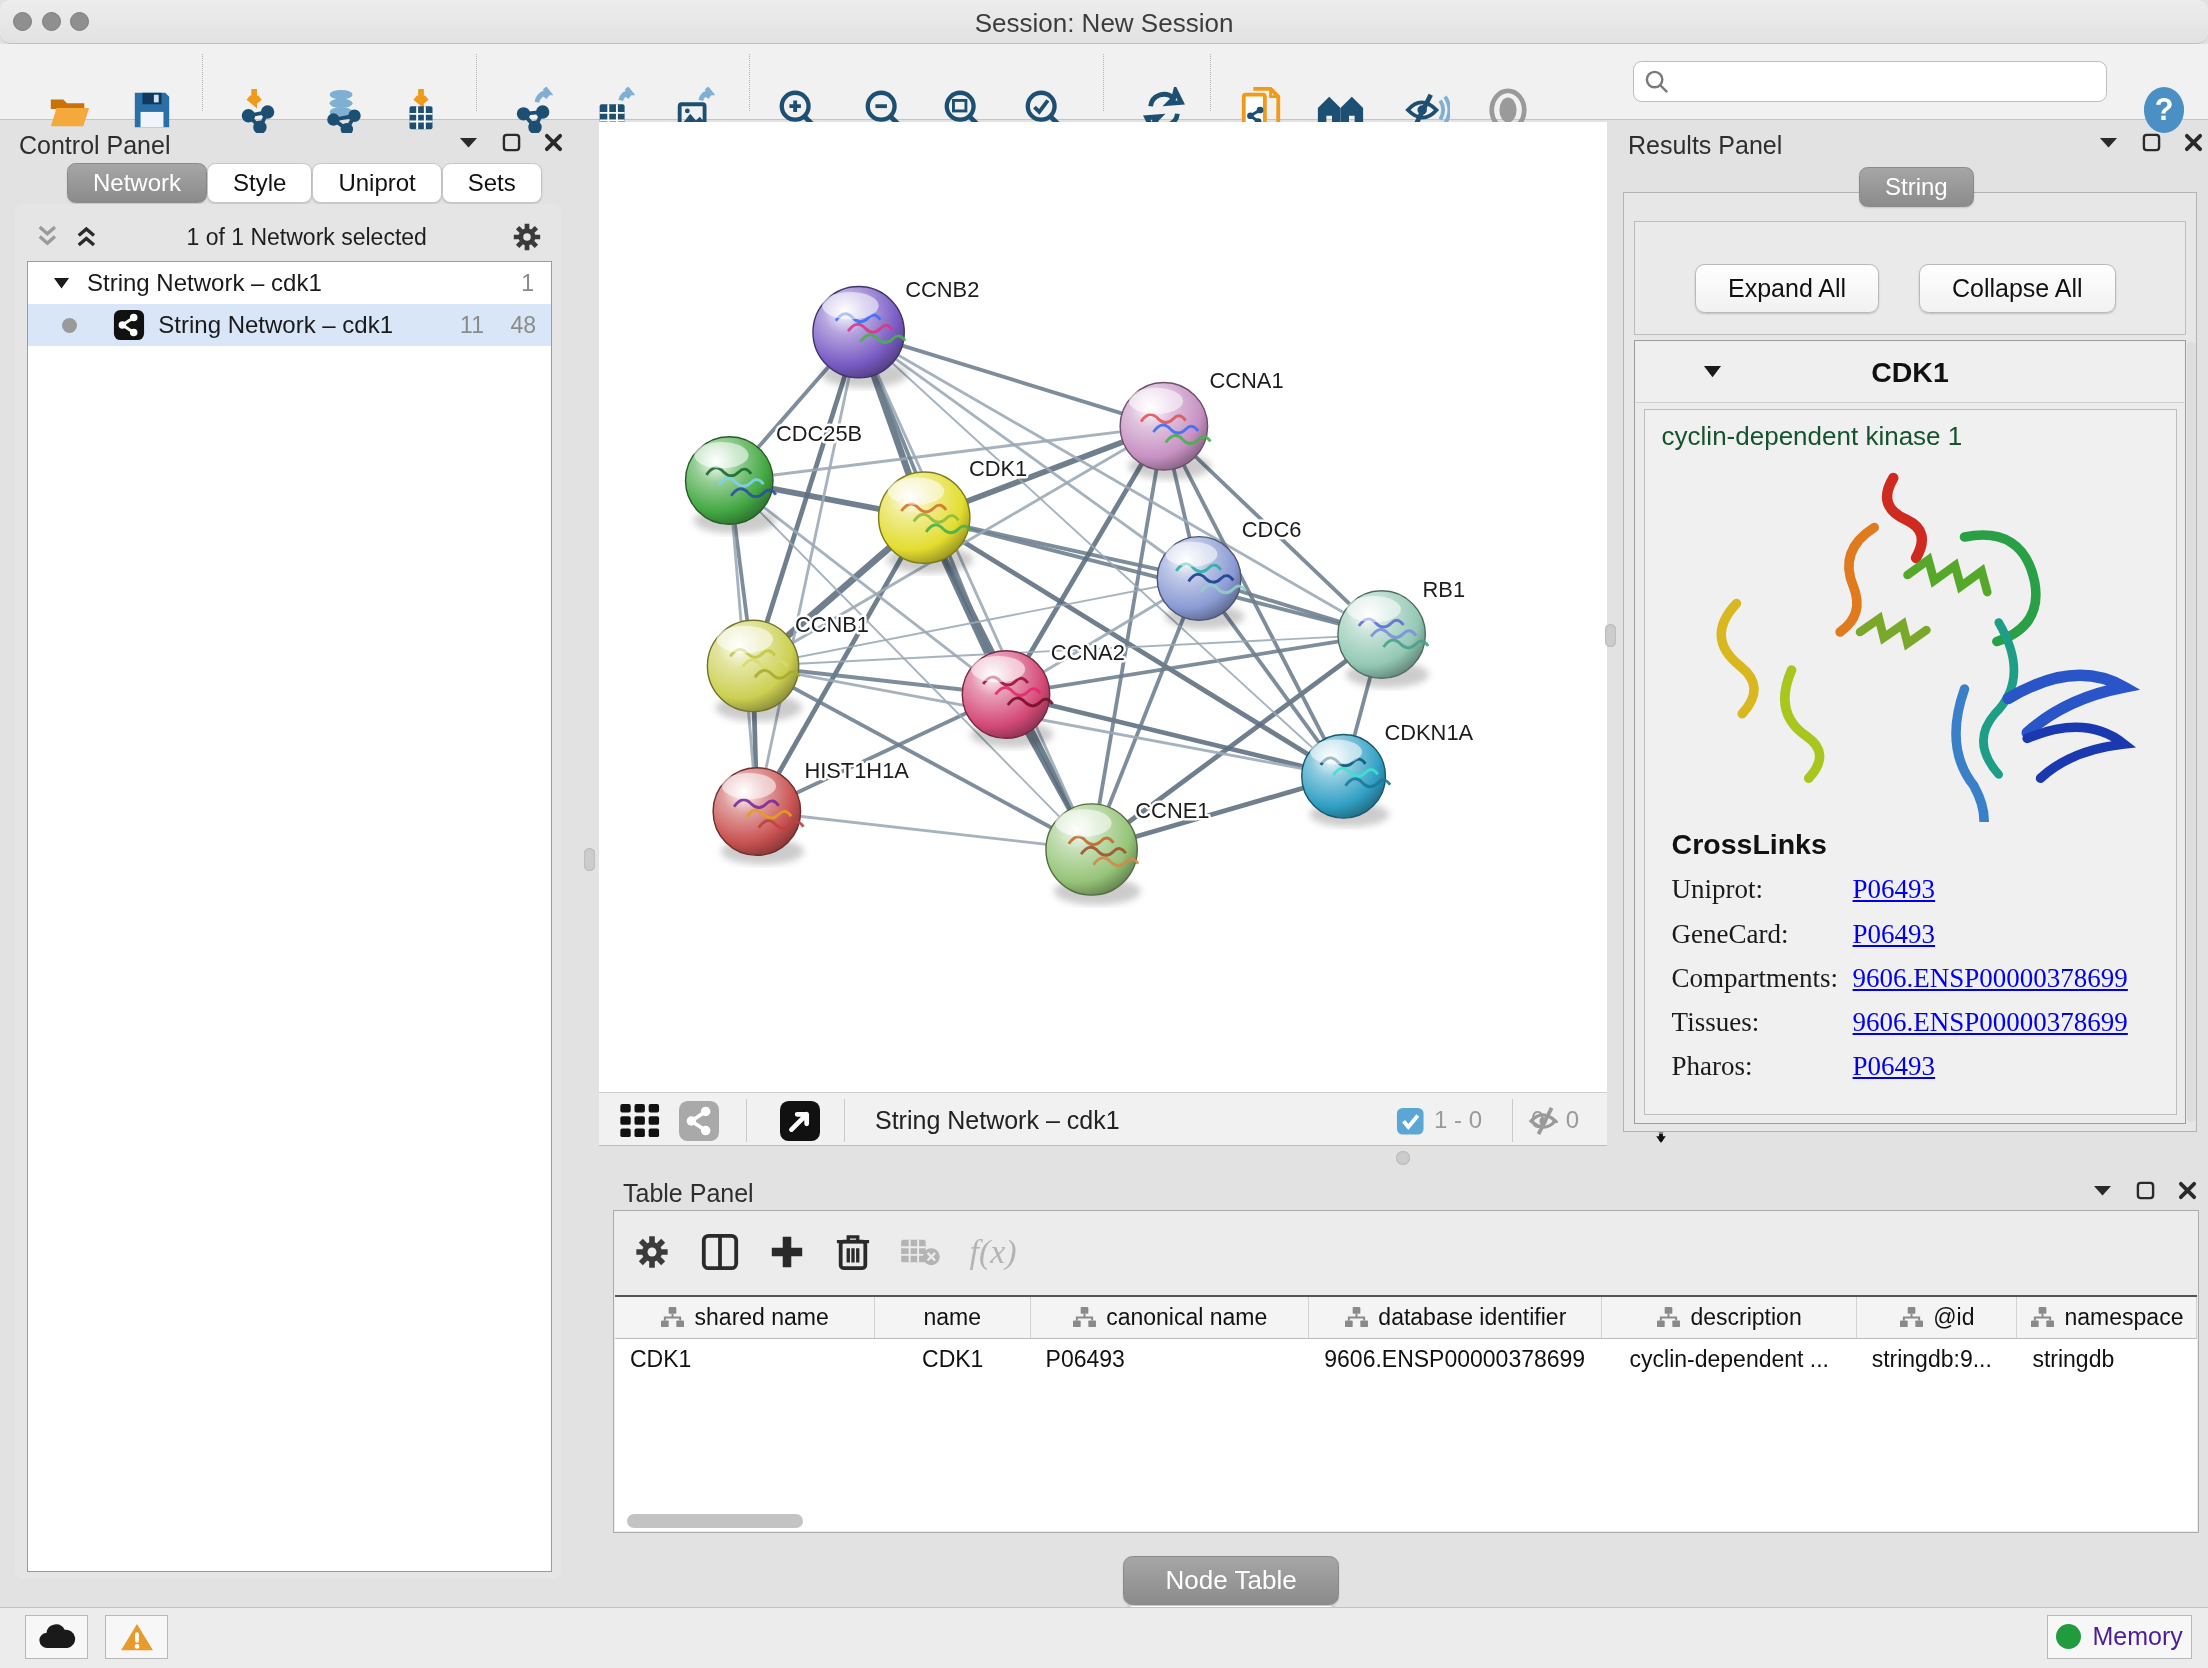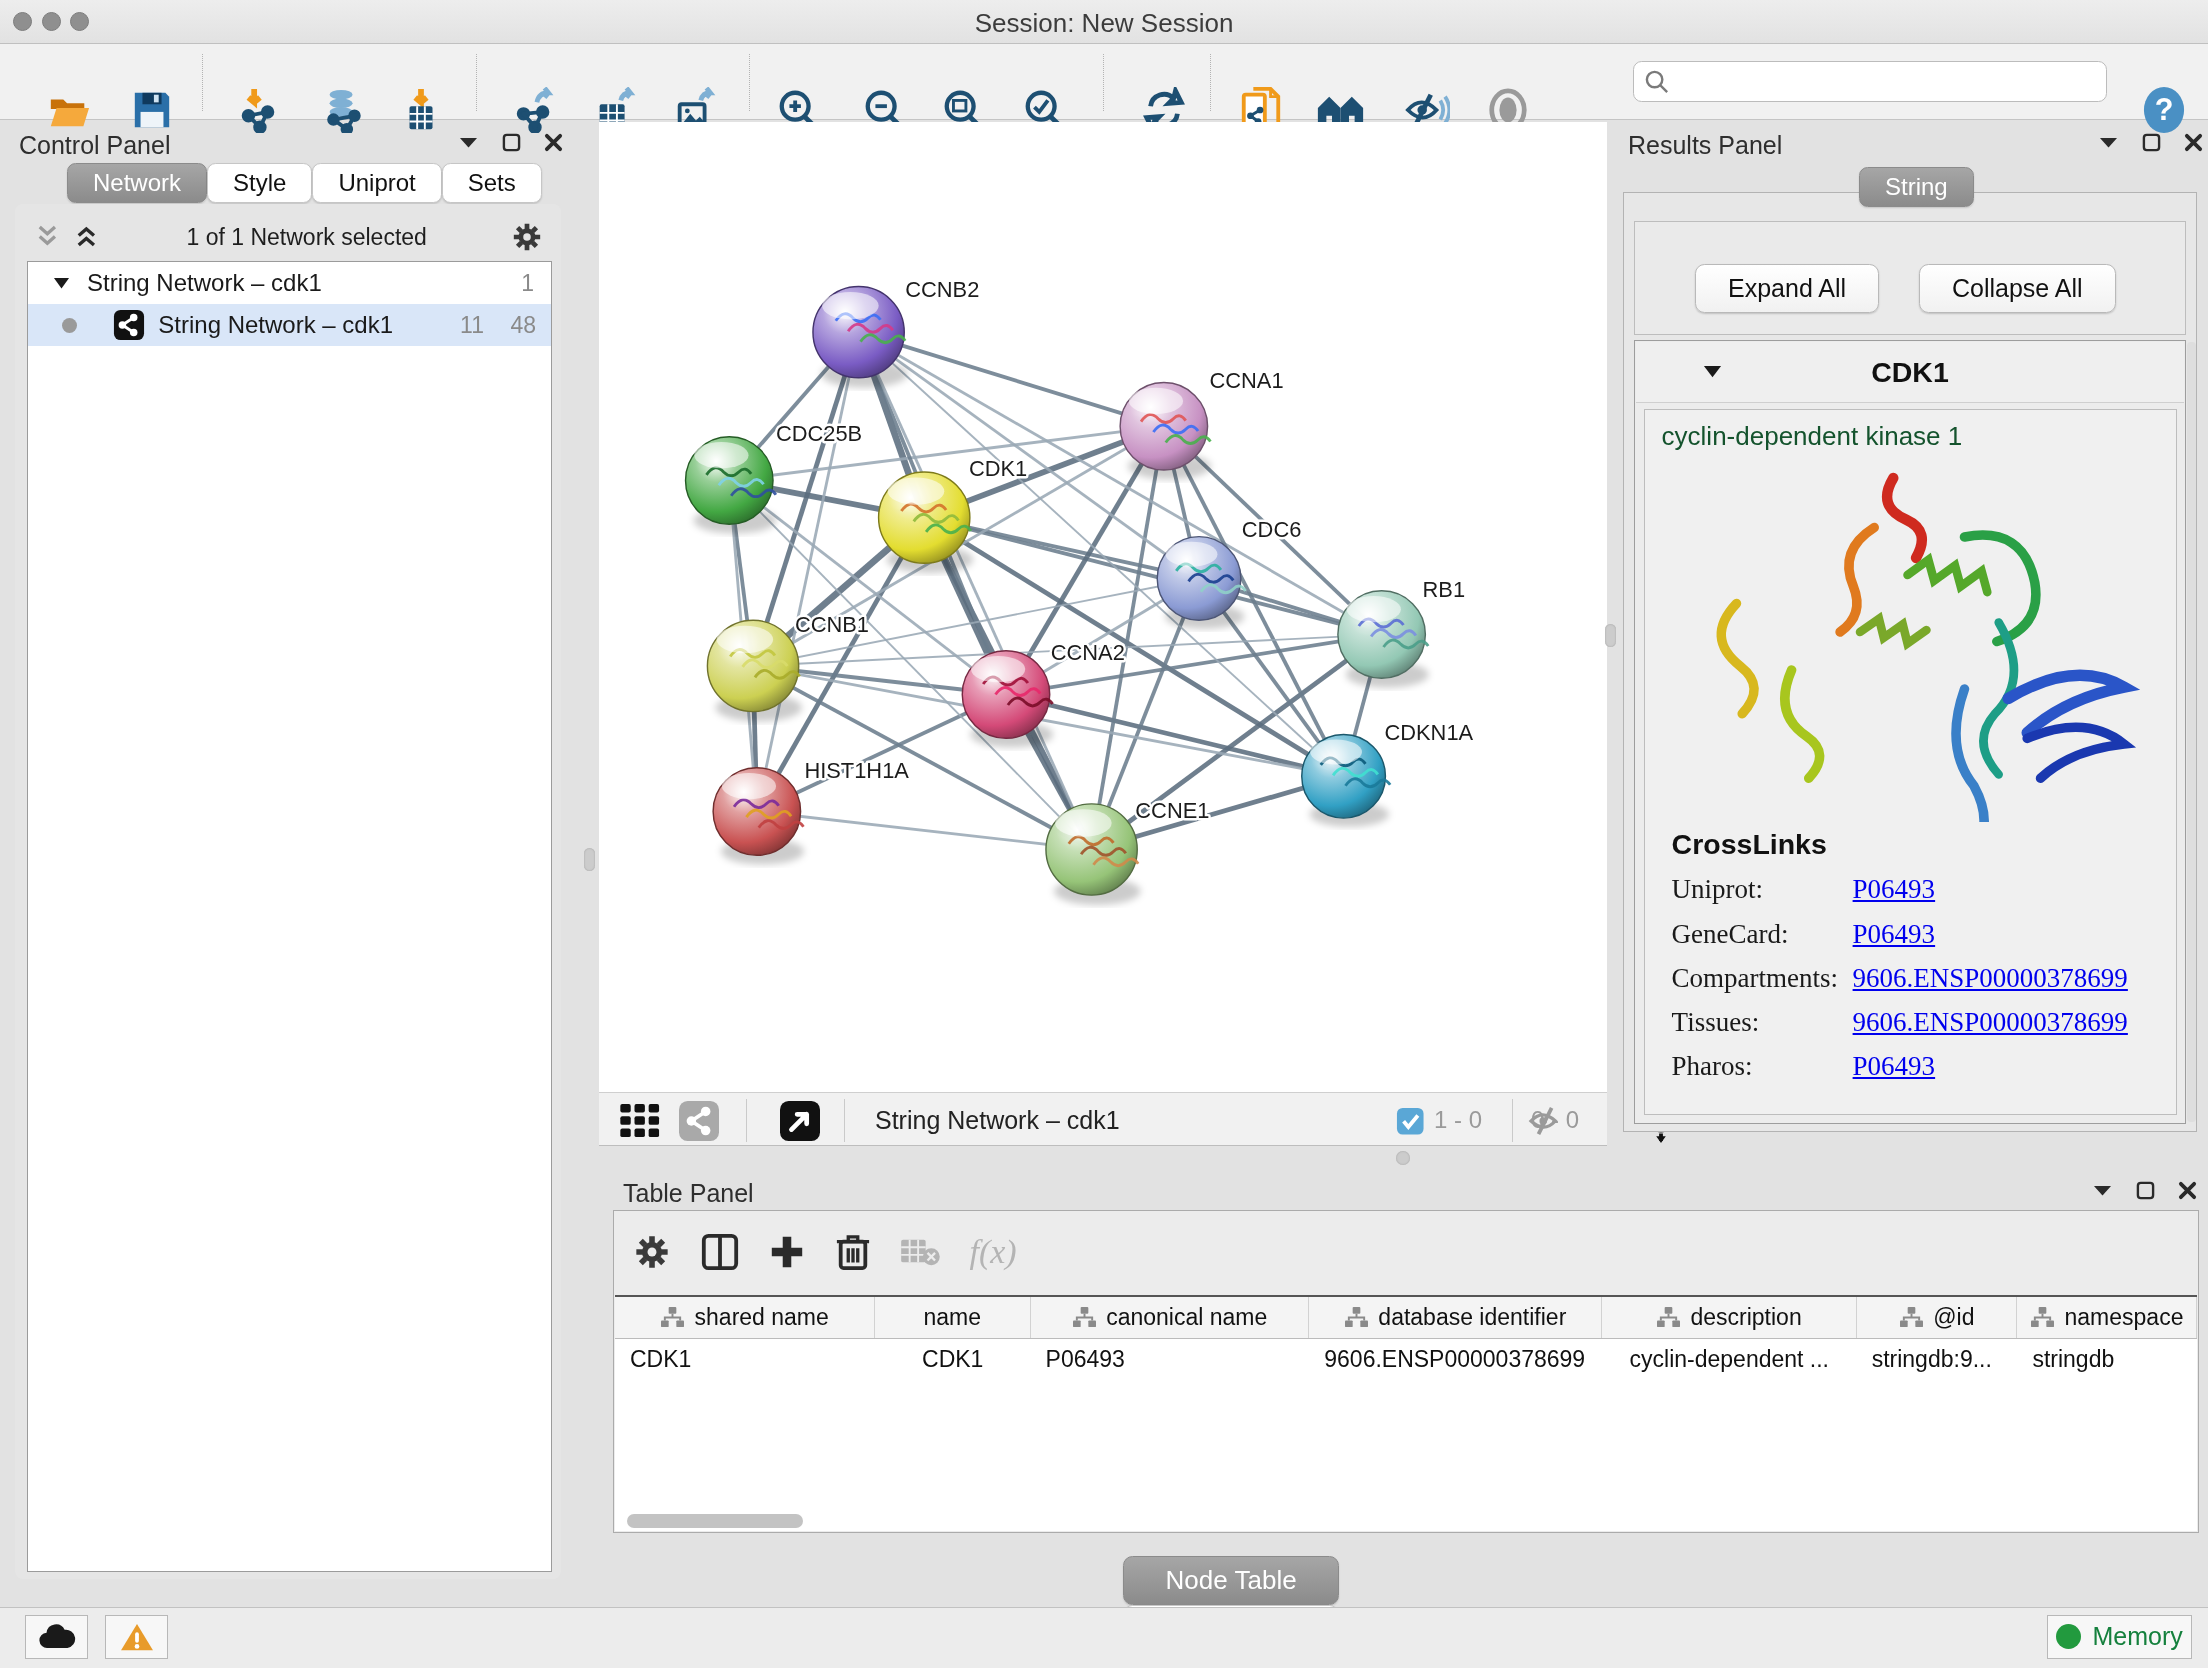--- a/index.html
+++ b/index.html
@@ -1,21 +1,21 @@
 <!DOCTYPE html>
 <html style="font-size:15px"><head>
 <meta charset="utf-8">
 <style>
   * { margin:0; padding:0; box-sizing:border-box; font-family:"Liberation Sans", sans-serif; }
   html,body { width:2208px; height:1668px; }
   body { position:relative; background:#e2e2e2; overflow:hidden; }
   .abs { position:absolute; }
 
   
-  #titlebar { left:0; top:0; width:2208px; height:44px; background:linear-gradient(#ededed,#e2e2e2); border-bottom:1px solid #c0c0c0; }
+  #titlebar { left:0; top:0; width:2208px; height:44px; background:linear-gradient(#ededed,#e2e2e2); border-bottom:1px solid #c0c0c0;border-radius:10px; }
   .tl-circle { position:absolute; top:12.4px; width:19px; height:19px; border-radius:50%; background:#8f8f8f; border:1px solid #7d7d7d; }
   #win-title { position:absolute; top:7.6px; left:0; width:100%; text-align:center; font-size:26px; color:#3c3c3c; }
 
   
   #toolbar { left:0; top:44px; width:2208px; height:76px; background:#f1f1f1; border-bottom:1.9px solid #c4c4c4; }
   .tb-btn { position:absolute; top:57px; width:51px; height:51px; margin-top:-17px; display:flex; align-items:center; justify-content:center; }
   .tb-sep { position:absolute; top:9.5px; height:57px; width:0; border-left:1.9px dotted #b3b3b3; }
   #search-box { position:absolute; left:1633px; top:17px; width:474px; height:41px; }
   #search-input { width:100%; height:100%; border:1.9px solid #bcbcbc; border-radius:8.6px; background:#fff; padding-left:44px; font-size:23px; color:#333; outline:none; }
   #search-glyph { position:absolute; left:11.4px; top:7.6px; }
@@ -78,21 +78,21 @@
   #tp-datarow { position:absolute; left:0; top:42px; right:0; height:40px; display:flex; }
   .td-cell { height:100%; display:flex; align-items:center; font-size:23px; color:#111; padding-left:15px; overflow:hidden; white-space:nowrap; }
   .td-cell.center { justify-content:center; padding-left:0; }
   #tp-hscroll { left:627px; top:1514px; width:176px; height:14.3px; background:#c3c3c3; border-radius:7.6px; }
   #tp-tabs { left:1123px; top:1556px; display:flex;flex-direction:column; }
   #tp-tabs .tabbtn { height:49px; font-size:26px; border-radius:9.5px; }
 
   
   #statusbar { left:0; top:1607px; width:2208px; height:61px; background:#ececec; border-top:1px solid #c2c2c2; }
   .sb-btn { position:absolute; top:6.7px; height:44px; background:#f7f7f7; border:1.9px solid #b8b8b8; display:flex; align-items:center; justify-content:center; }
-  #memory-btn { left:2047px; width:145px; gap:11.4px; font-size:25px; color:#15803d; }
+  #memory-btn { left:2047px; width:145px; gap:11.4px; font-size:25px; color:#4c1d95; }
   #memory-dot { width:25px; height:25px; border-radius:50%; background:#229a3e; }
 
   svg { display:block; }
   text.nlabel { font-family:"Liberation Sans", sans-serif; font-size:23px; fill:#1c1c1c; paint-order:stroke; stroke:#ffffff; stroke-width:5px; stroke-linejoin:round; }
 </style>
 </head>
 <body>
 
 <div class="abs" id="titlebar">
   <div class="tl-circle" style="left:13.3px"></div>

